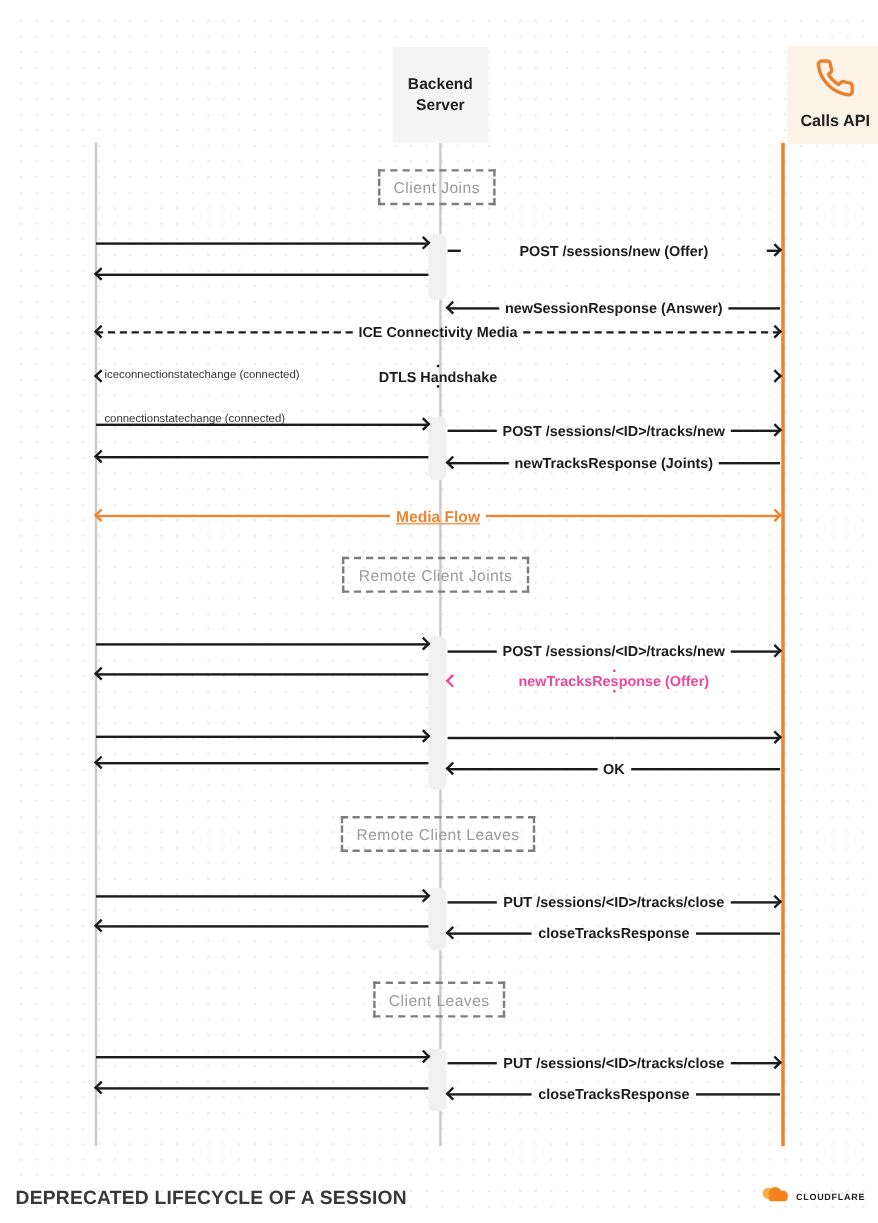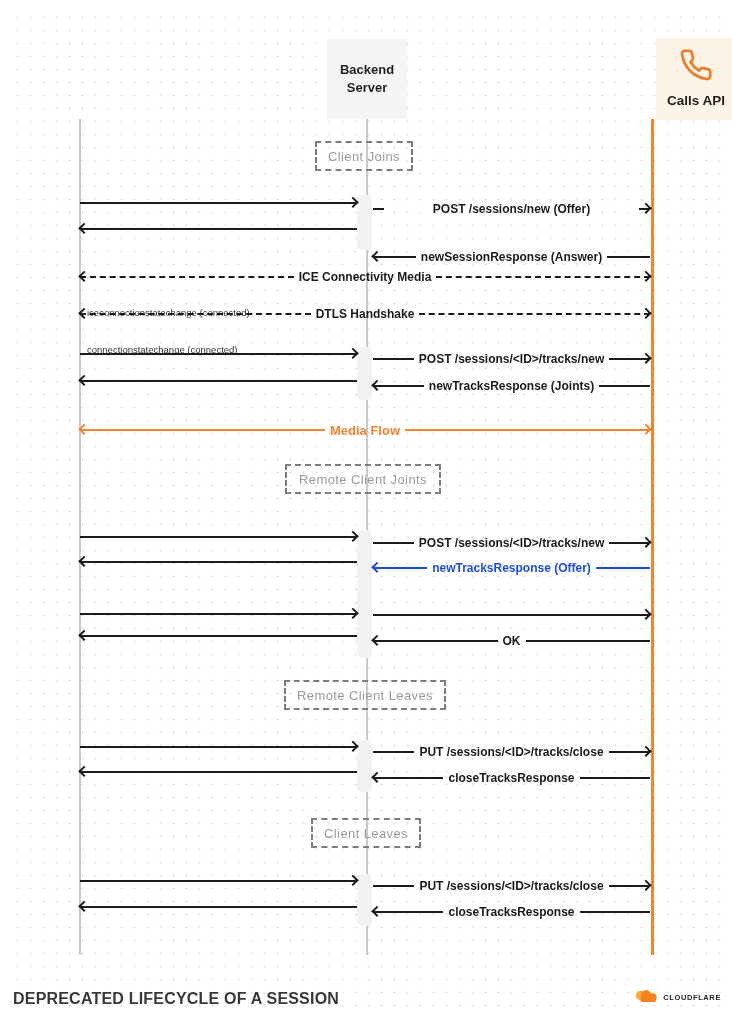--- a/index.html
+++ b/index.html
@@ -85,21 +85,21 @@
         <span class="seg"></span>
       </div>
       <div class="msg dashed" style="left: 80px; top: 267px; width: 570px; color: rgb(27, 27, 27);">
         <span class="chev l"></span>
         <span class="seg"></span>
         <span class="lbl">ICE Connectivity Media</span>
         <span class="seg"></span>
         <span class="chev r"></span>
         <span class="sub">iceconnectionstatechange (connected)</span>
       </div>
-      <div class="msg dashed" style="left: 80px; top: 304px; width: 570px; color: rgb(27, 27, 27);">
+      <div class="msg dashed" style="left: 80px; top: 304px; width: 570px; color: rgb(27, 27, 27); flex-direction: column;">
         <span class="chev l"></span>
         <span class="seg"></span>
         <span class="lbl">DTLS Handshake</span>
         <span class="seg"></span>
         <span class="chev r"></span>
         <span class="sub">connectionstatechange (connected)</span>
       </div>
       <div class="msg" style="left: 80px; top: 344px; width: 277px; color: rgb(27, 27, 27);">
         <span class="seg"></span>
         <span class="chev r"></span>
@@ -113,42 +113,42 @@
       <div class="msg" style="left: 80px; top: 371px; width: 277px; color: rgb(27, 27, 27);">
         <span class="chev l"></span>
         <span class="seg"></span>
       </div>
       <div class="msg" style="left: 373px; top: 376px; width: 277px; color: rgb(27, 27, 27);">
         <span class="chev l"></span>
         <span class="seg"></span>
         <span class="lbl">newTracksResponse (Joints)</span>
         <span class="seg"></span>
       </div>
-      <div class="msg orange" style="left: 80px; top: 420px; width: 570px; color: rgb(238, 133, 52);">
+      <div class="msg orange" style="left: 80px; top: 420px; width: 570px; color: rgb(238, 133, 52); text-decoration: underline;">
         <span class="chev l"></span>
         <span class="seg"></span>
         <span class="lbl">Media Flow</span>
         <span class="seg"></span>
         <span class="chev r"></span>
       </div>
       <div class="msg" style="left: 80px; top: 527px; width: 277px; color: rgb(27, 27, 27);">
         <span class="seg"></span>
         <span class="chev r"></span>
       </div>
       <div class="msg" style="left: 373px; top: 533px; width: 277px; color: rgb(27, 27, 27);">
         <span class="seg"></span>
         <span class="lbl">POST /sessions/&lt;ID&gt;/tracks/new</span>
         <span class="seg"></span>
         <span class="chev r"></span>
       </div>
       <div class="msg" style="left: 80px; top: 552px; width: 277px; color: rgb(27, 27, 27);">
         <span class="chev l"></span>
         <span class="seg"></span>
       </div>
-      <div class="msg" style="left: 373px; top: 558px; width: 277px; color: #1d4ed8;">
+      <div class="msg" style="left: 373px; top: 558px; width: 277px; color: #ec4899; flex-direction: column;">
         <span class="chev l"></span>
         <span class="seg"></span>
         <span class="lbl">newTracksResponse (Offer)</span>
         <span class="seg"></span>
       </div>
       <div class="msg" style="left: 80px; top: 604px; width: 277px; color: rgb(27, 27, 27);">
         <span class="seg"></span>
         <span class="chev r"></span>
       </div>
       <div class="msg" style="left: 373px; top: 605px; width: 277px; color: rgb(27, 27, 27);">

